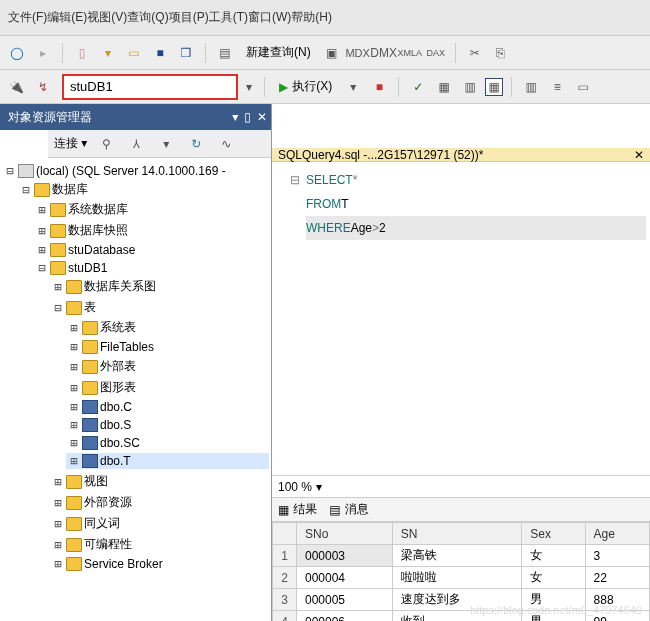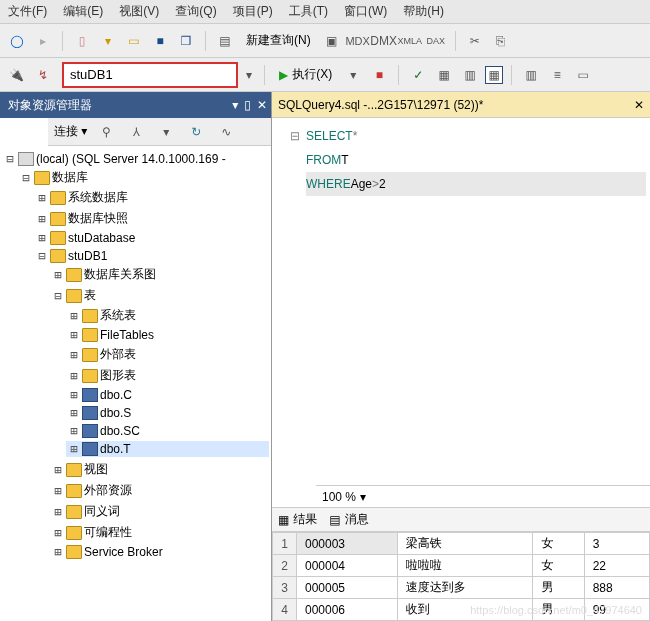--- a/index.html
+++ b/index.html
@@ -1,17 +1,17 @@
 <!DOCTYPE html>
 <html><head>
 <meta charset="utf-8">
 <style>
 * { box-sizing: border-box; margin: 0; padding: 0; font-family: "Microsoft YaHei", Tahoma, sans-serif; font-size: 12px; }
 body { background: #f0f0f0; width: 650px; height: 621px; overflow: hidden; position: relative; }
-.menubar { background: #e8e8e8; height: 24px; display: flex; align-items: center; padding: 0 8px; gap: 16px; border-bottom: 1px solid #ccc; }
+.menubar { background: #e8e8e8; height: 36px; display: flex; align-items: center; padding: 0 8px; border-bottom: 1px solid #ccc; }
 .menubar span { color: #333; }
 .toolbar { background: #eee; height: 34px; display: flex; align-items: center; padding: 0 6px; gap: 4px; border-bottom: 1px solid #ccc; }
 .toolbar2 { background: #eee; height: 34px; display: flex; align-items: center; padding: 0 6px; gap: 4px; border-bottom: 1px solid #ccc; }
 .tb-btn { width: 22px; height: 22px; display: inline-flex; align-items: center; justify-content: center; color: #555; }
 .tb-sep { width: 1px; height: 20px; background: #ccc; margin: 0 4px; }
 .db-combo { border: 2px solid #d83030; height: 26px; width: 176px; display: flex; align-items: center; padding: 0 6px; background: #fff; margin-left: 4px; }
 .db-combo input { border: none; outline: none; width: 100%; font-size: 13px; }
 .dd-arrow { color: #555; padding: 0 4px; }
 .exec-btn { display: inline-flex; align-items: center; gap: 4px; padding: 2px 6px; }
 .exec-btn .tri { color: #1e9e1e; }
@@ -25,30 +25,30 @@
 .tree li { padding: 1px 0; white-space: nowrap; }
 .tree .row { display: flex; align-items: center; gap: 2px; padding: 1px 2px; cursor: default; }
 .tree .row.sel { background: #d6e8ff; }
 .tree .exp { width: 12px; text-align: center; color: #555; font-family: monospace; }
 .tree .ic { width: 16px; height: 14px; display: inline-block; }
 .ic-db { background: #f5c542; border: 1px solid #b08b1e; border-radius: 1px; }
 .ic-fold { background: #f5c542; border: 1px solid #b08b1e; border-radius: 1px; }
 .ic-tbl { background: linear-gradient(#4a6ea8,#4a6ea8); border: 1px solid #2a4a78; }
 .ic-srv { background: #ddd; border: 1px solid #888; }
 .right { flex: 1; display: flex; flex-direction: column; background: #fff; }
-.tabbar { background: #f7e9b0; height: 26px; display: flex; align-items: center; padding: 0 6px; border-bottom: 1px solid #ccc; position: relative; }
+.tabbar { background: #f7e9b0; height: 14px; display: flex; align-items: center; padding: 0 6px; border-bottom: 1px solid #ccc; position: relative; margin-top: 44px; }
 .tabbar .close { position: absolute; right: 6px; }
 .editor { flex: 1; padding: 6px 4px; font-family: Consolas, monospace; font-size: 16px; line-height: 24px; overflow: auto; }
 .editor .line { display: flex; }
 .editor .gutter { width: 30px; color: #888; text-align: right; padding-right: 6px; }
 .kw-blue { color: #0f766e; }
 .kw-grey { color: #777; }
 .kw-black { color: #000; }
 .editor .hl { background: #e8e8e8; }
-.zoom-bar { height: 22px; border-top: 1px solid #ccc; display: flex; align-items: center; padding: 0 6px; gap: 4px; margin-left: 44px; }
+.zoom-bar { height: 22px; border-top: 1px solid #ccc; display: flex; align-items: center; padding: 0 6px; gap: 4px; }
 .result-tabs { height: 24px; border-top: 1px solid #ccc; display: flex; align-items: center; padding: 0 6px; gap: 12px; background: #f4f4f4; }
 .result-tabs .rt { display: flex; align-items: center; gap: 4px; }
 .grid { border-top: 1px solid #ccc; }
 .grid table { border-collapse: collapse; width: 100%; }
 .grid th, .grid td { border: 1px solid #ccc; padding: 2px 8px; text-align: left; font-size: 12px; height: 22px; }
 .grid th { background: #f0f0f0; color: #333; font-weight: normal; }
 .grid .rownum { background: #f0f0f0; width: 24px; text-align: center; color: #555; }
 .grid .sel-cell { background: #e8e8e8; }
 .watermark { position: absolute; right: 8px; bottom: 5px; color: #ddd; font-size: 11px; pointer-events: none; }
 </style>
@@ -327,20 +327,27 @@
           <span>结果</span>
         </span>
       <span class="rt">
           <span>▤</span>
           <span>消息</span>
         </span>
     </div>
     <div class="grid">
       <table>
         <tbody>
+            <tr>
+          <th class="rownum"></th>
+          <th>SNo</th>
+          <th>SN</th>
+          <th>Sex</th>
+          <th>Age</th>
+        </tr>
         <tr>
               <td class="rownum">1</td>
               <td class="sel-cell">000003</td>
               <td>梁高铁</td>
               <td>女</td>
               <td>3</td>
             </tr>
         <tr>
               <td class="rownum">2</td>
               <td>000004</td>

